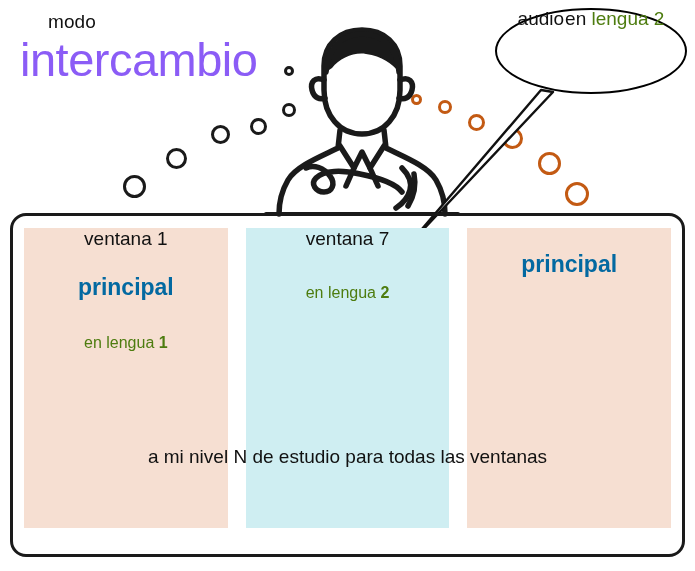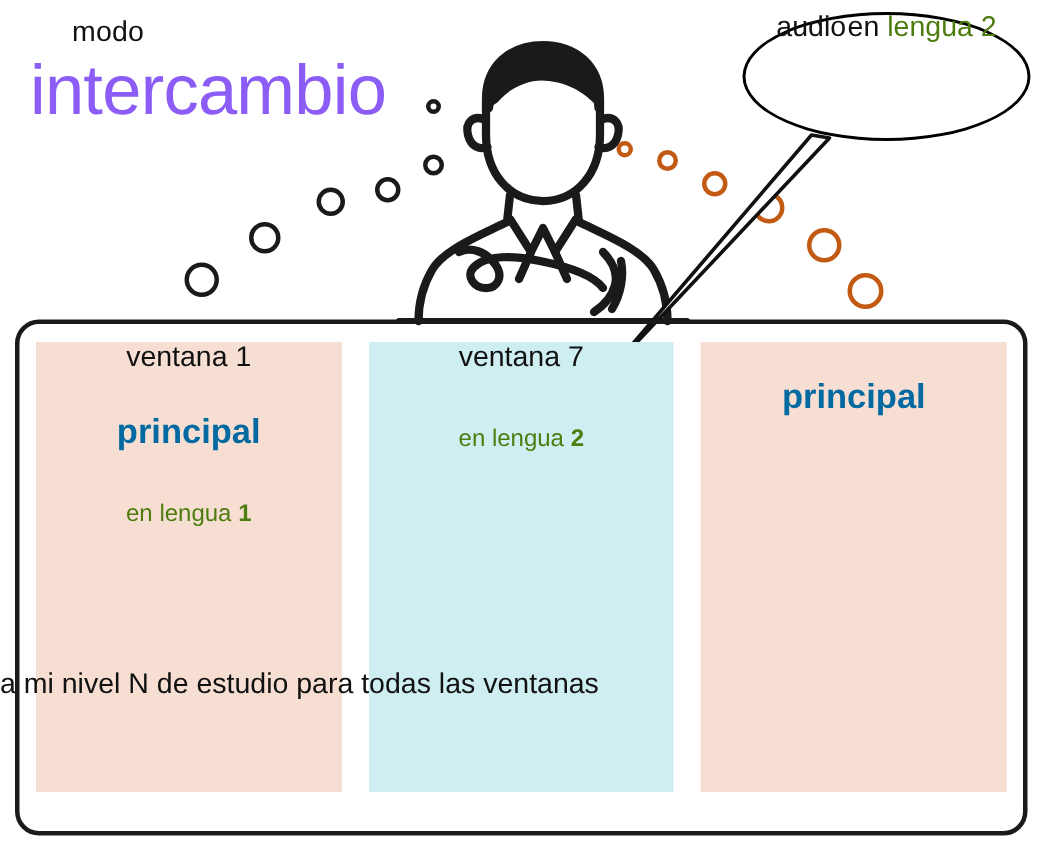--- a/index.html
+++ b/index.html
@@ -150,20 +150,21 @@
     margin-top: 32px;
   }
   .window-lang b { font-weight: bold; }
 
   
   #level-caption {
     position: absolute;
     left: 0;
     top: 446px;
     width: 695px;
+    text-align: center;
     font-size: 19px;
     color: #111111;
     z-index: 3;
     pointer-events: none;
   }
 </style>
 </head>
 <body>
 
 <div id="stage">

